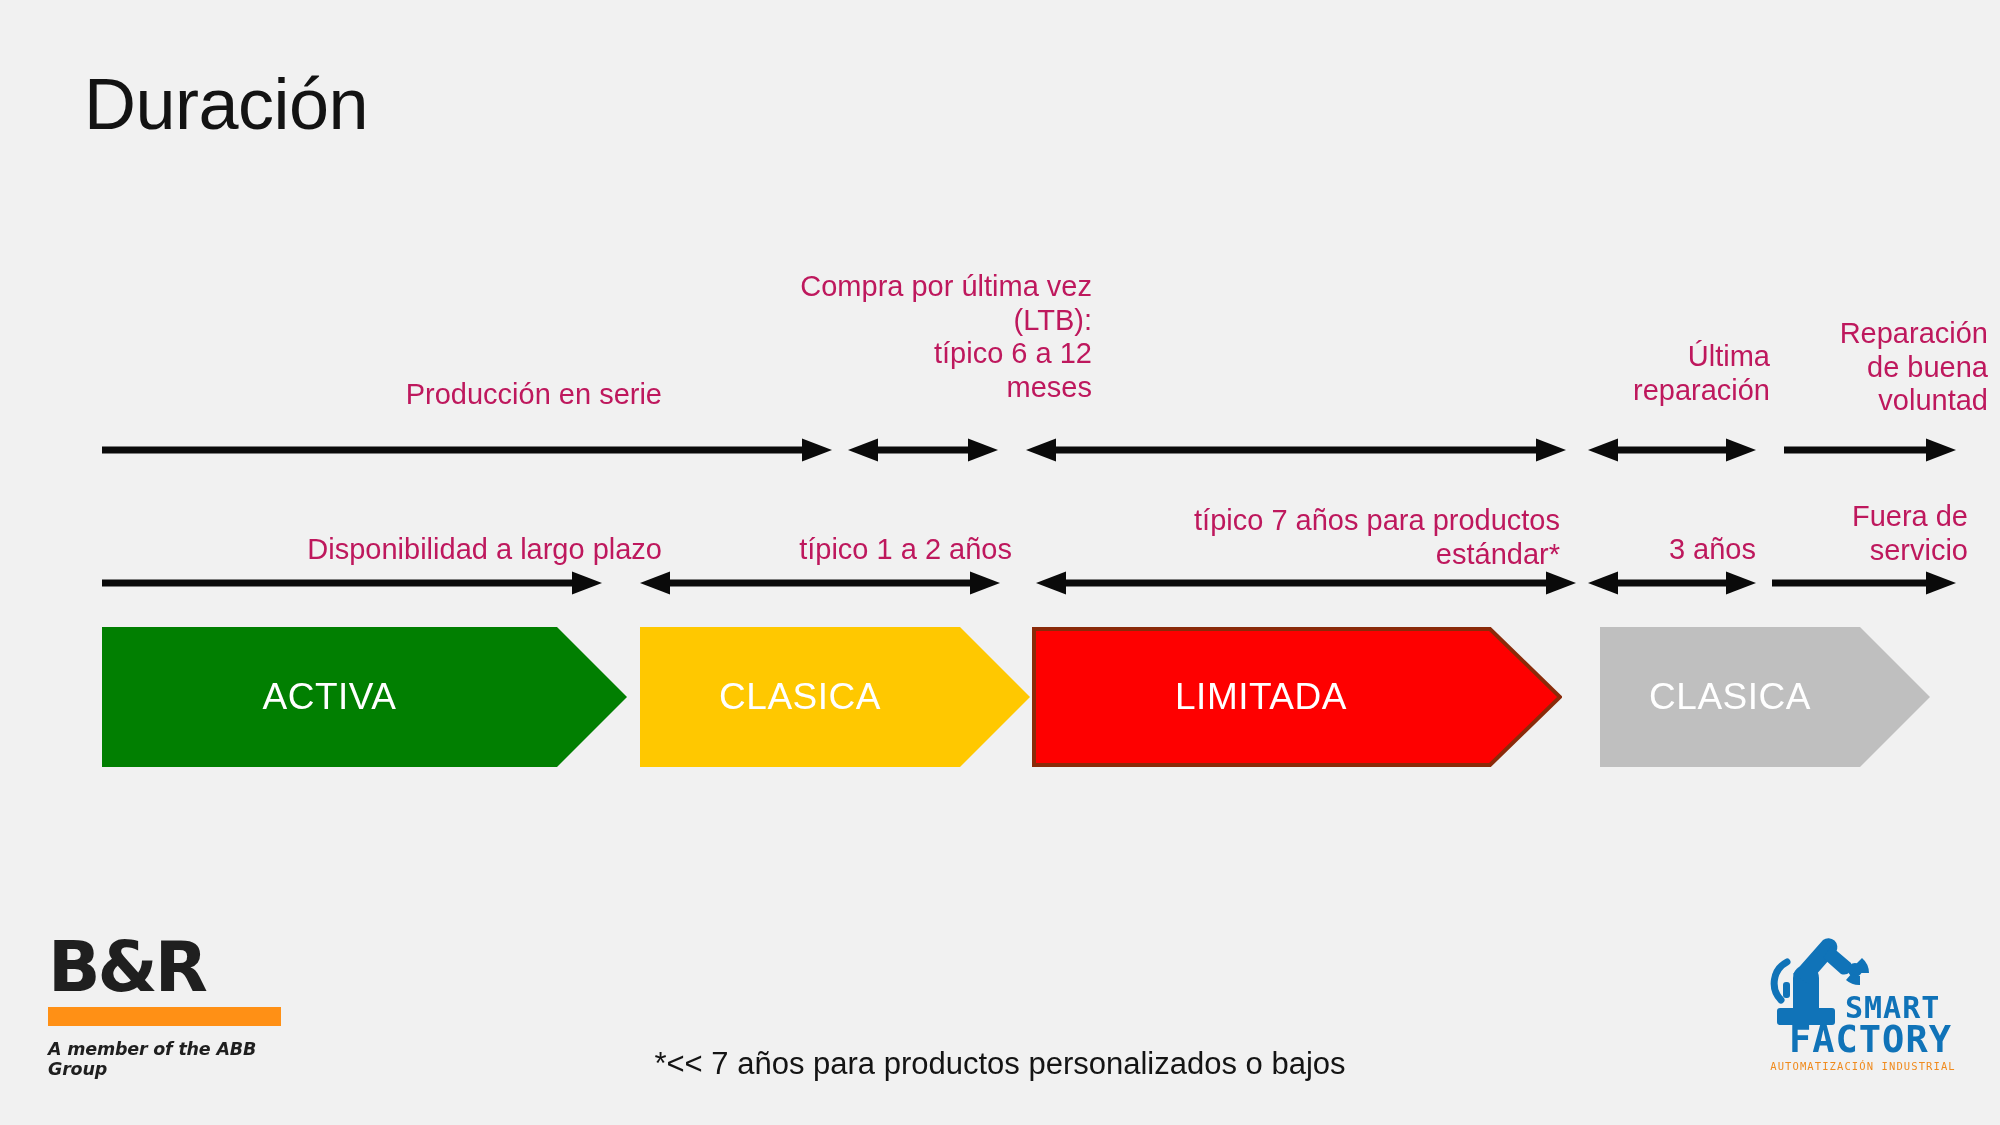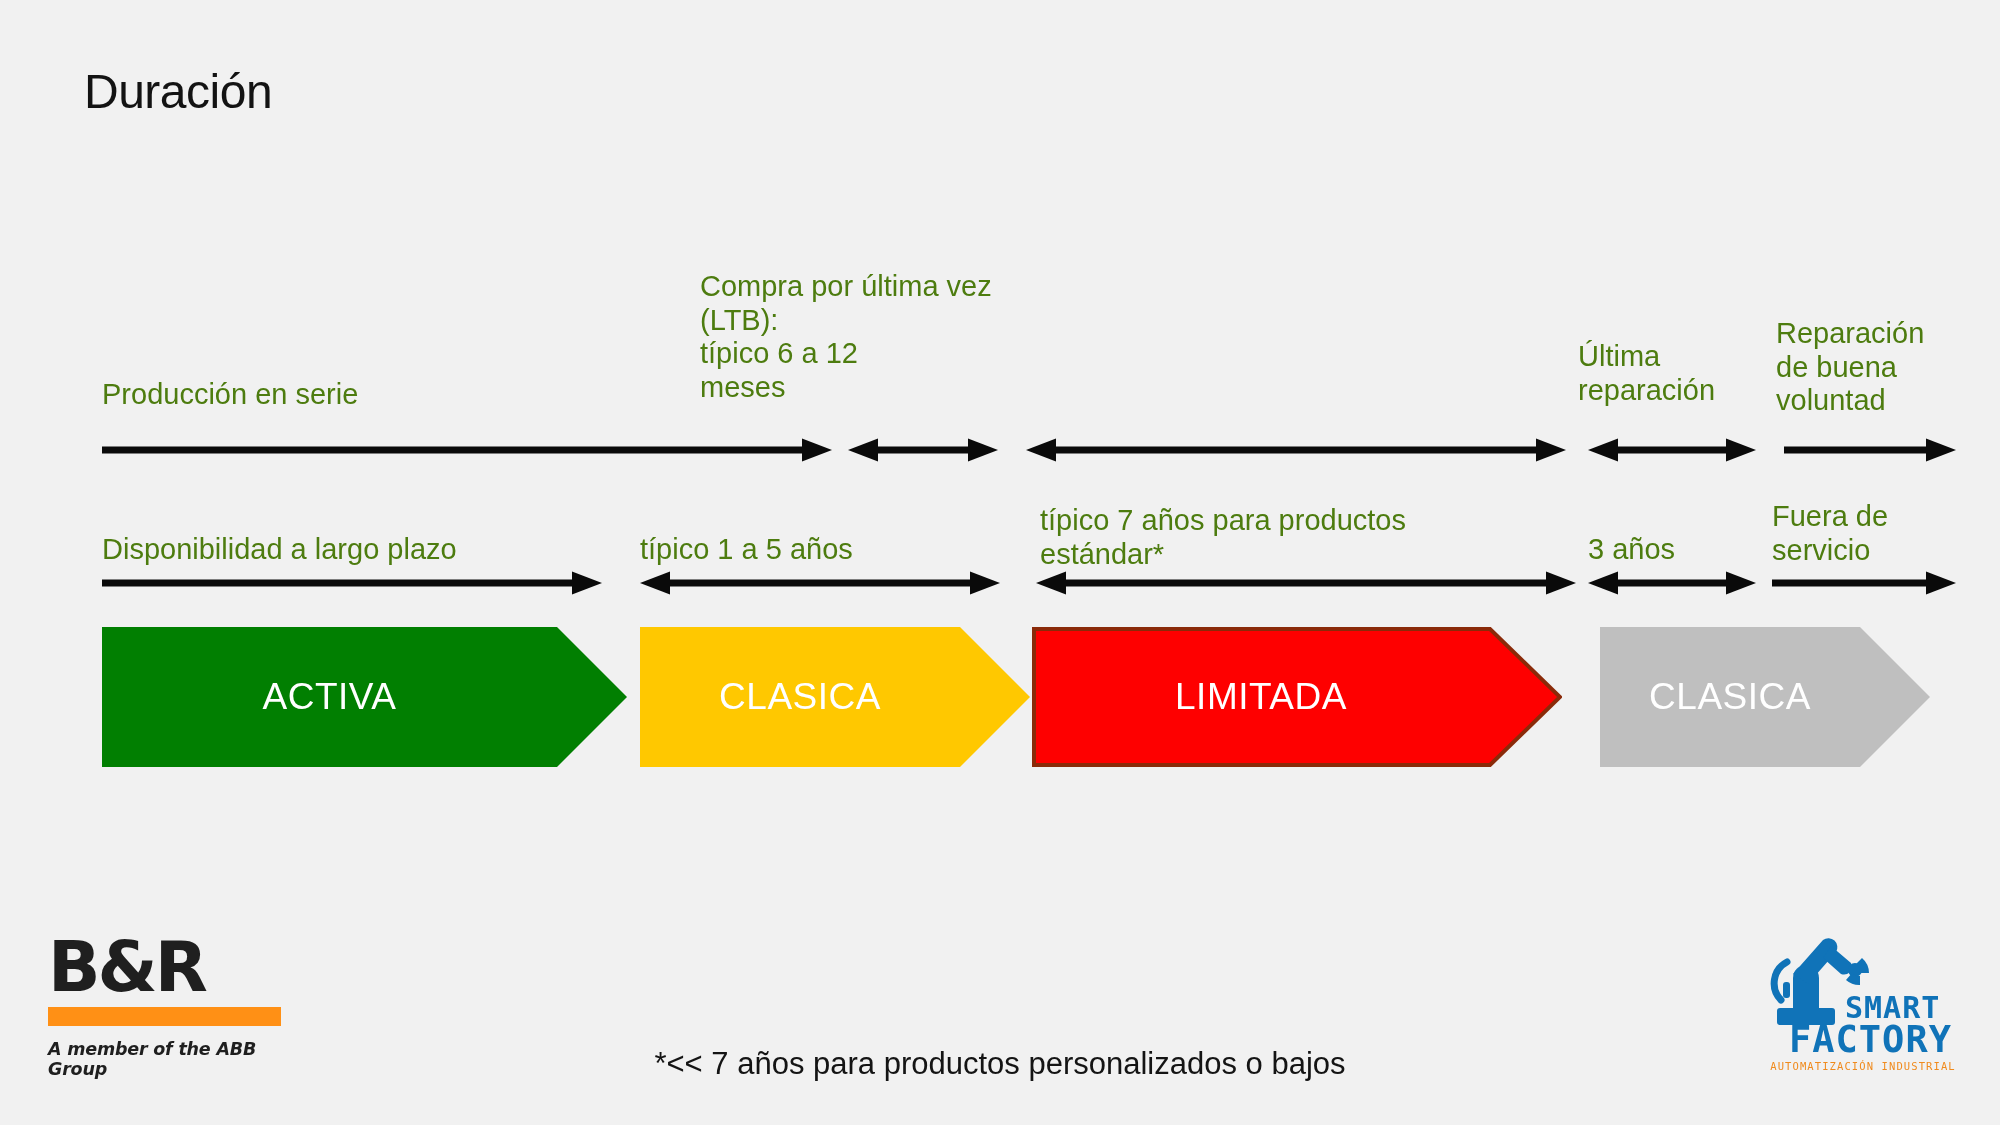--- a/index.html
+++ b/index.html
@@ -22,44 +22,44 @@
     position: absolute;
     inset: 0;
     background: #f1f1f1;
   }
 
   
   .slide-title {
     position: absolute;
     left: 84px;
     top: 68px;
-    font-size: 48px;
+    font-size: 72px;
     font-weight: 400;
     line-height: 1;
     letter-spacing: -0.5px;
     color: #131313;
     white-space: nowrap;
   }
 
   
   .diagram {
     position: absolute;
     left: 0;
     top: 0;
     width: 2000px;
     height: 1125px;
   }
 
   
   .tl-label {
     position: absolute;
-    text-align: left;
+    text-align: right;
     font-size: 29px;
     line-height: 1.16;
-    color: #4d7c0f;
+    color: #be185d;
     white-space: pre-line;
   }
   .tl-label.row1 { bottom: 0; }
 
   
   .arrow-row {
     position: absolute;
     height: 0;
   }
   .arrow {
@@ -212,21 +212,21 @@
       <span class="arrow" style="left:1784px; top:0; width:172px;">
         <svg width="172" height="22" viewBox="0 0 172 22">
           <line x1="0" y1="11" x2="148" y2="11" stroke="#0a0a0a" stroke-width="7"></line>
           <polygon points="172,11 142,22.5 142,-0.5" fill="#0a0a0a"></polygon>
         </svg>
       </span>
     </div>
 
     <div class="tl-label" style="left:102px; top:533px; width:560px; height:44px;">Disponibilidad a largo plazo</div>
 
-    <div class="tl-label" style="left:640px; top:533px; width:372px; height:44px;">típico 1 a 5 años</div>
+    <div class="tl-label" style="left:640px; top:533px; width:372px; height:44px;">típico 1 a 2 años</div>
 
     <div class="tl-label" style="left:1040px; top:504px; width:520px; height:76px;">típico 7 años para productos
 estándar*</div>
 
     <div class="tl-label" style="left:1588px; top:533px; width:168px; height:44px;">3 años</div>
 
     <div class="tl-label" style="left:1772px; top:500px; width:196px; height:80px;">Fuera de
 servicio</div>
 
     <div class="arrow-row" style="left:0; top:572px; width:2000px;">

